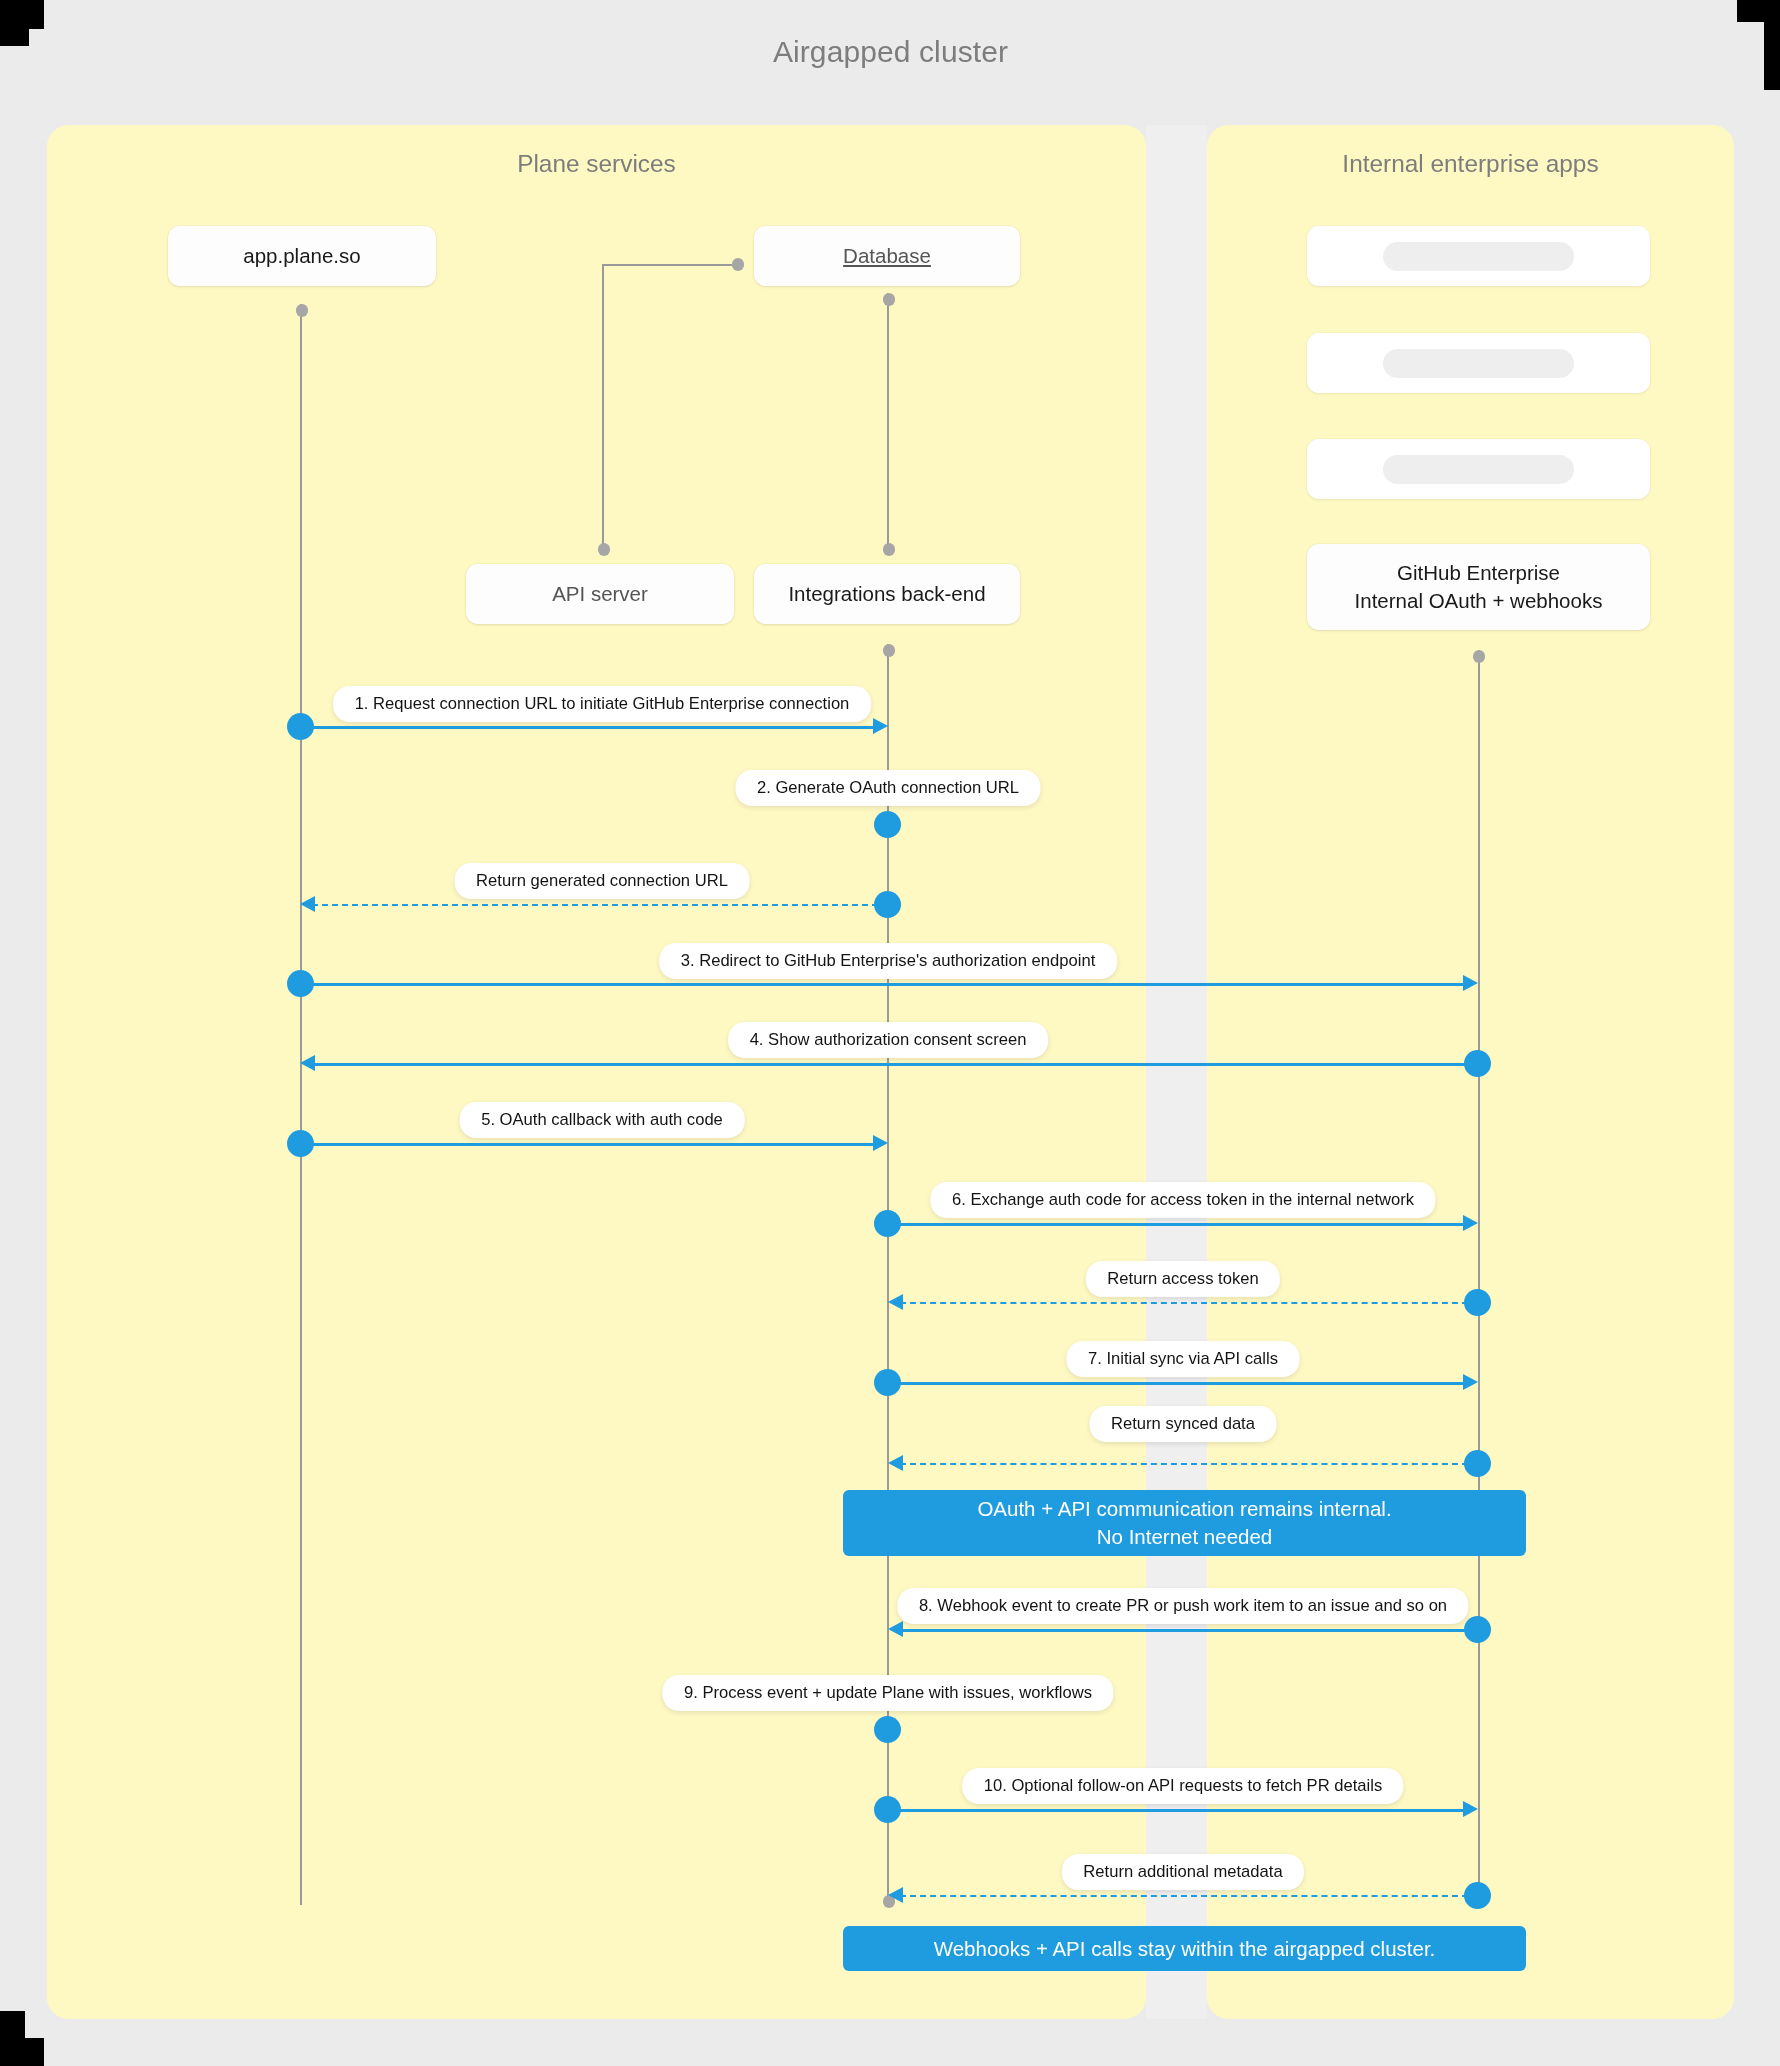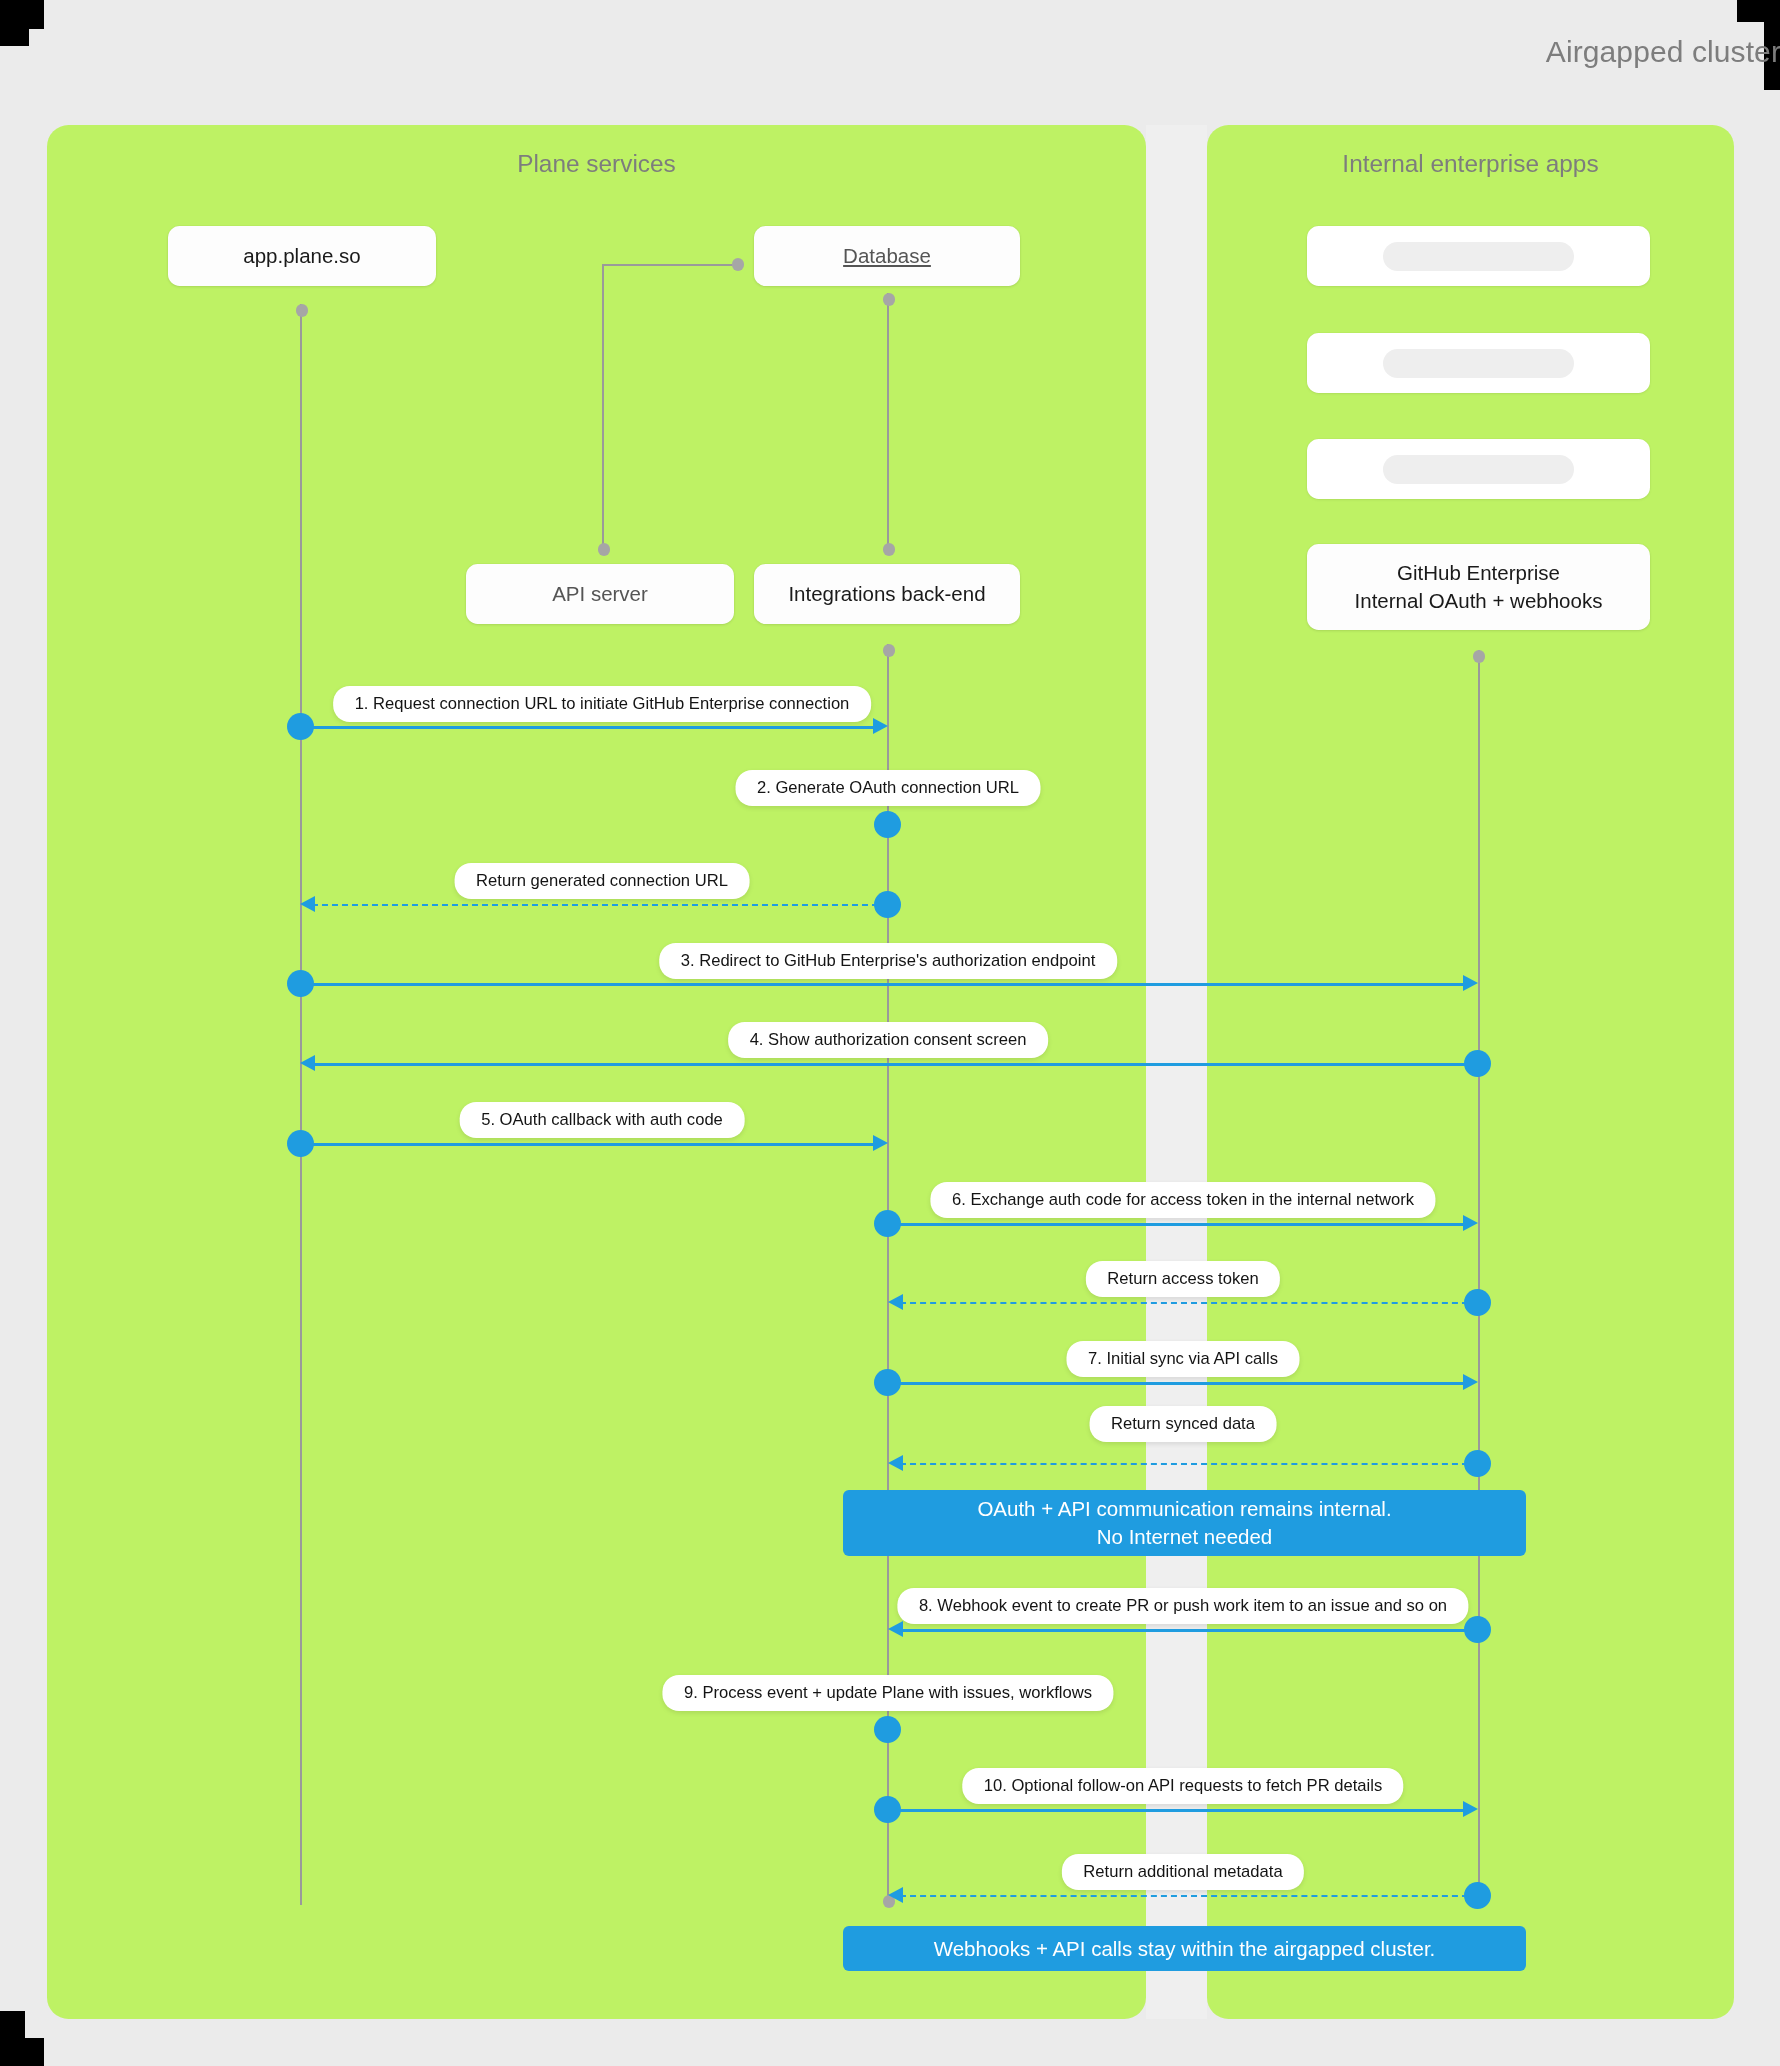--- a/index.html
+++ b/index.html
@@ -26,30 +26,30 @@
   .cmark.c { right: 0;   top: 0;    width: 44px; height: 21.5px; }
   .cmark.d { right: 0;   top: 21.5px; width: 16.6px; height: 68px; }
   .cmark.e { left: 0;    bottom: 0; width: 44px; height: 29px; }
   .cmark.f { left: 0;    bottom: 29px; width: 25px; height: 27px; }
 
   
   .diagram-title {
     position: absolute;
     left: 0; right: 0;
     top: 35px;
-    text-align: right;
+    text-align: center;
     font-size: 30px;
     color: #7d7d7d;
     letter-spacing: 0.1px;
   }
 
   
   .panel {
     position: absolute;
-    background: #bef264;
+    background: #fef9c3;
     border-radius: 21.5px;
   }
   .panel.left  { left: 47px;   top: 125px; width: 1099px; height: 1894px; }
   .panel.right { left: 1207px; top: 125px; width: 527px;  height: 1894px; }
   .panel-title {
     position: absolute;
     left: 0; right: 0;
     top: 25px;
     text-align: center;
     font-size: 24.4px;

